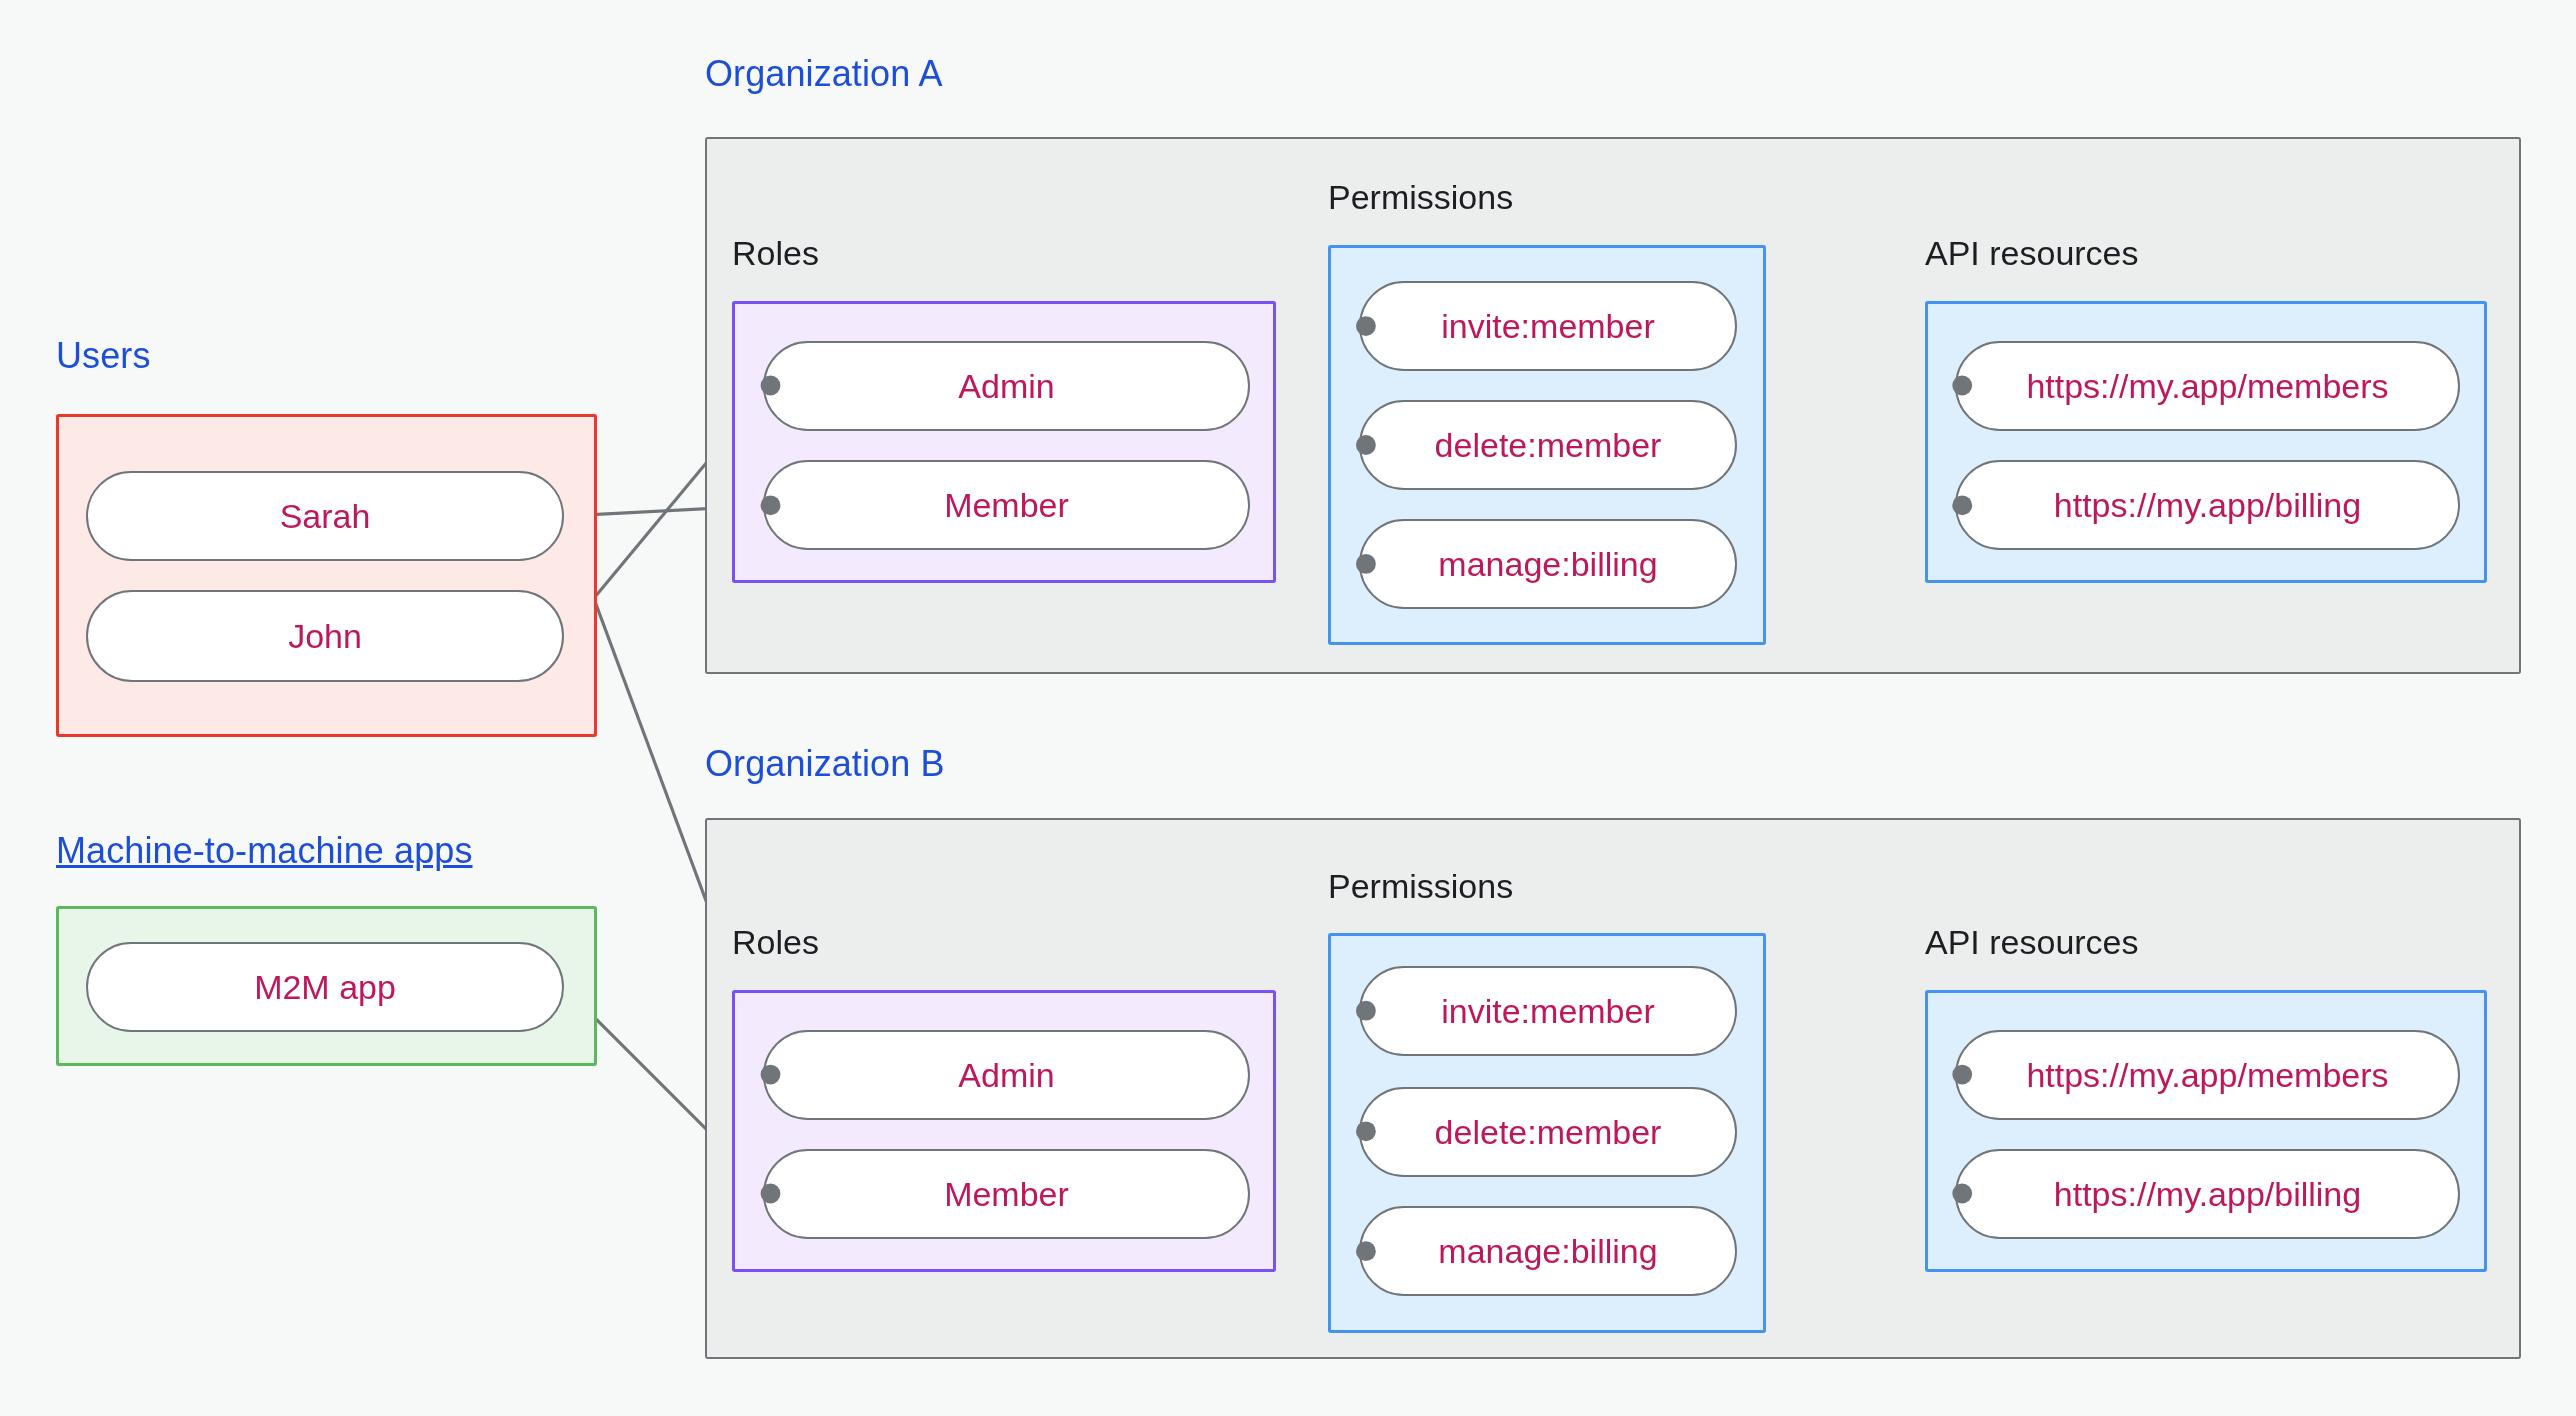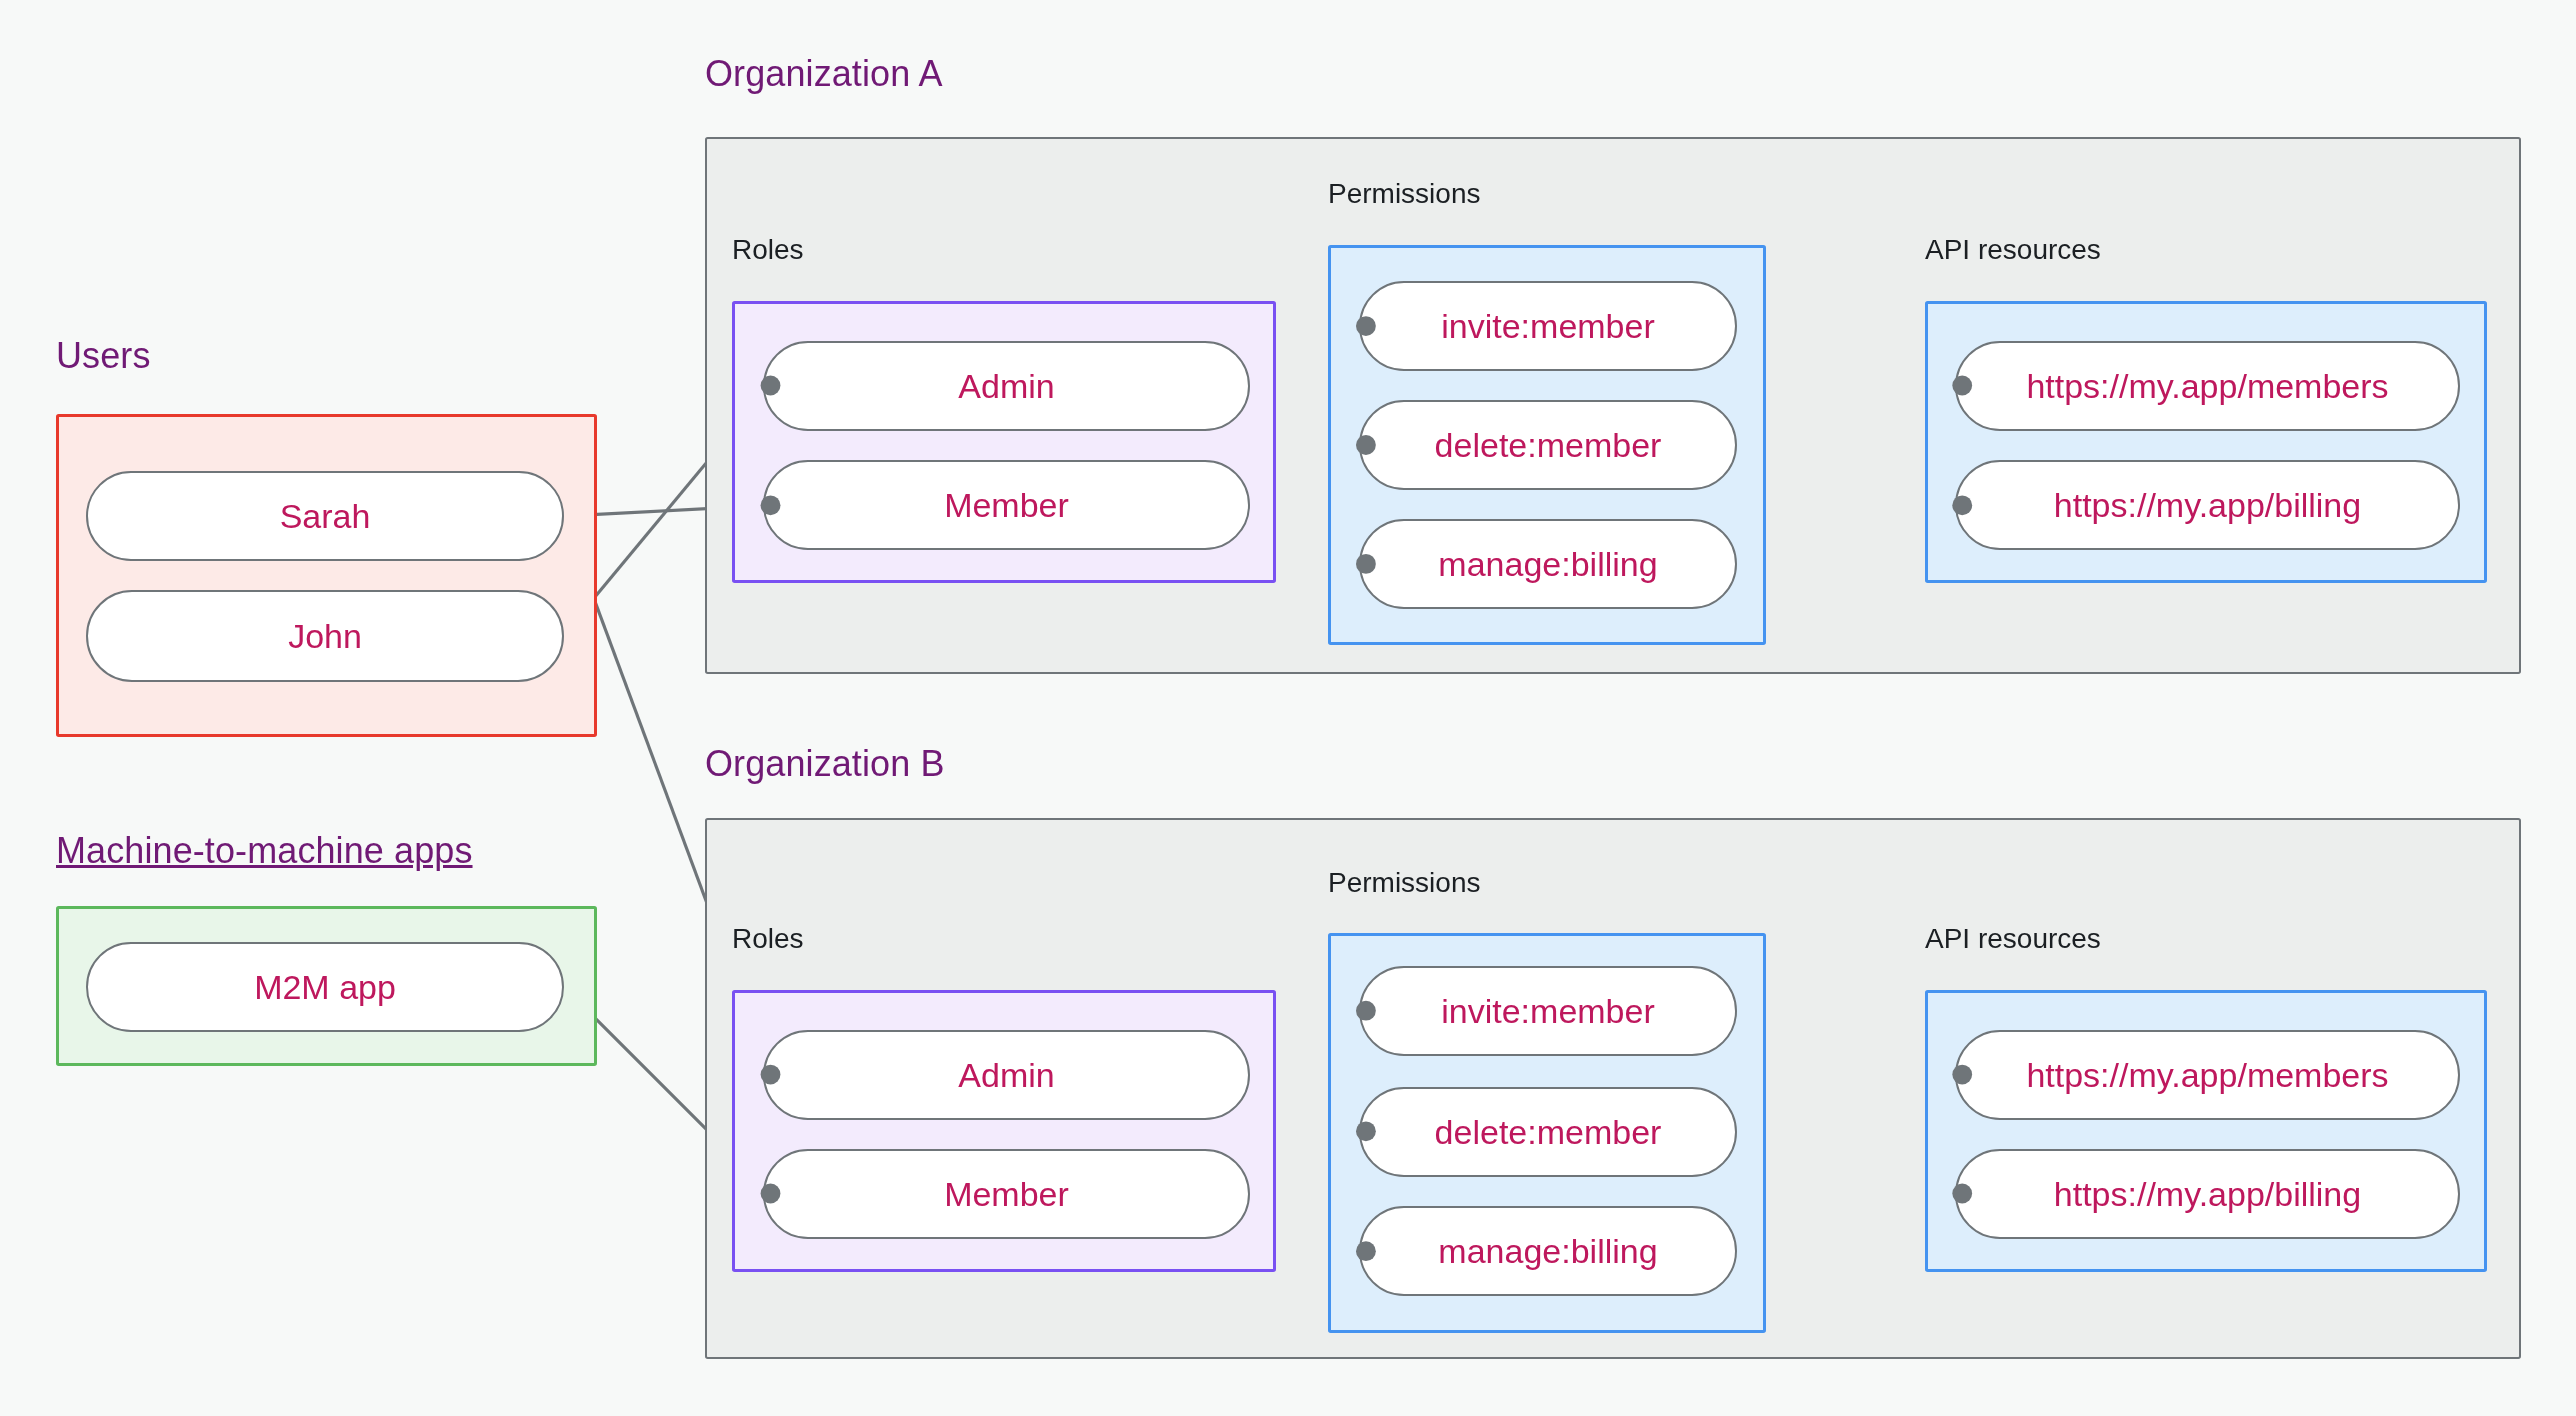--- a/index.html
+++ b/index.html
@@ -23,27 +23,27 @@
     position: absolute;
     inset: 0;
     width: 2576px;
     height: 1416px;
     display: block;
   }
   .group-label {
     position: absolute;
     font-size: 36px;
     line-height: 1;
-    color: #701a75;
+    color: #1d4ed8;
     white-space: nowrap;
     letter-spacing: 0.1px;
   }
   .sub-label {
     position: absolute;
-    font-size: 28px;
+    font-size: 34px;
     line-height: 1;
     color: #1b1f23;
     white-space: nowrap;
   }
   .container-box {
     position: absolute;
     box-sizing: border-box;
     border: 2.7px solid #6f7579;
     background: #eceeed;
     border-radius: 2.7px;

